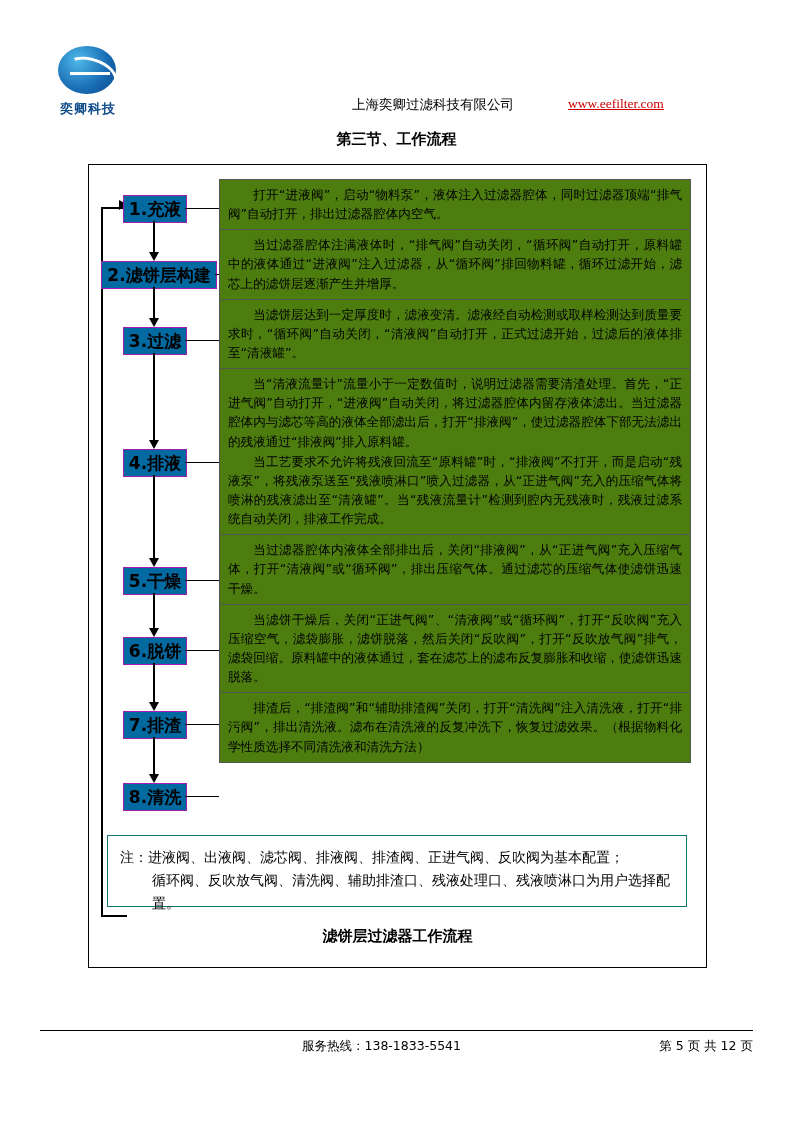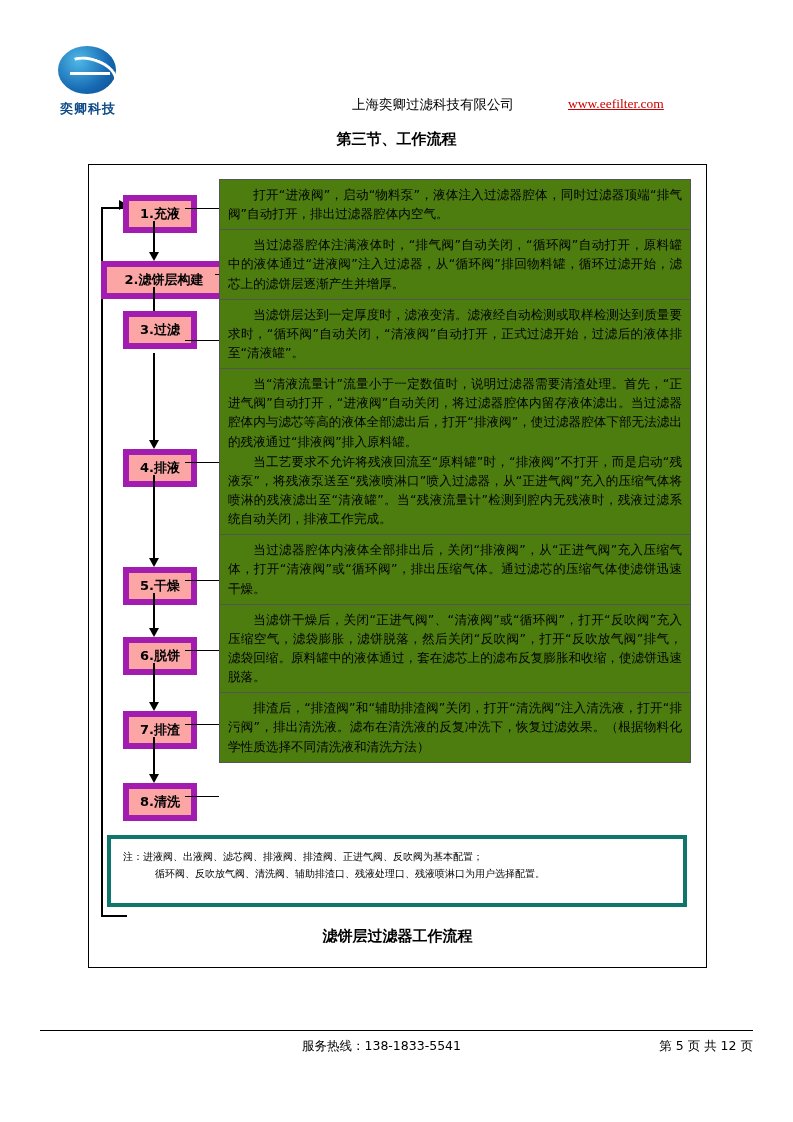--- a/index.html
+++ b/index.html
@@ -125,23 +125,23 @@
   
   .flow {
     position: absolute;
     left: 12px;
     top: 14px;
     width: 118px;
     height: 776px;
   }
   .fl-box {
     position: absolute;
-    border: 6px solid #a21caf;
-    background: #fca5a5;
-    font-size: 13px;
+    border: 1px solid #a21caf;
+    background: #0369a1;
+    font-size: 17px;
     font-weight: bold;
     font-family: "DejaVu Sans", sans-serif;
     text-align: center;
     white-space: nowrap;
     display: flex;
     align-items: center;
     justify-content: center;
     height: 26px;
     left: 22px;
   }
@@ -214,25 +214,25 @@
   .trow p { margin: 0; text-indent: 2em; }
   .trow p + p { margin-top: 1px; }
 
   
   .note {
     position: absolute;
     left: 18px;
     top: 670px;
     width: 580px;
     height: 72px;
-    border: 4px solid #0f766e;
+    border: 1px solid #0f766e;
     background: #fff;
     padding: 10px 12px;
     box-sizing: border-box;
-    font-size: 10px;
+    font-size: 14px;
     line-height: 1.65;
     font-family: "DejaVu Sans", sans-serif;
   }
   .note-line2 { padding-left: 32px; }
 
   
   .caption {
     position: absolute;
     left: 0;
     top: 762px;
@@ -291,21 +291,21 @@
 
       <div class="loop"></div>
       <div class="loop-head"></div>
 
       <div class="fl-box narrow" style="top:16px;">1.充液</div>
       <div class="arrow" style="top:42px;height:32px;"></div>
 
       <div class="fl-box wide" style="top:82px;">2.滤饼层构建</div>
       <div class="arrow" style="top:108px;height:32px;"></div>
 
-      <div class="fl-box narrow" style="top:132px;">3.过滤</div>
+      <div class="fl-box narrow" style="top:148px;">3.过滤</div>
       <div class="arrow" style="top:174px;height:88px;"></div>
 
       <div class="fl-box narrow" style="top:270px;">4.排液</div>
       <div class="arrow" style="top:296px;height:84px;"></div>
 
       <div class="fl-box narrow" style="top:388px;">5.干燥</div>
       <div class="arrow" style="top:414px;height:36px;"></div>
 
       <div class="fl-box narrow" style="top:458px;">6.脱饼</div>
       <div class="arrow" style="top:484px;height:40px;"></div>

